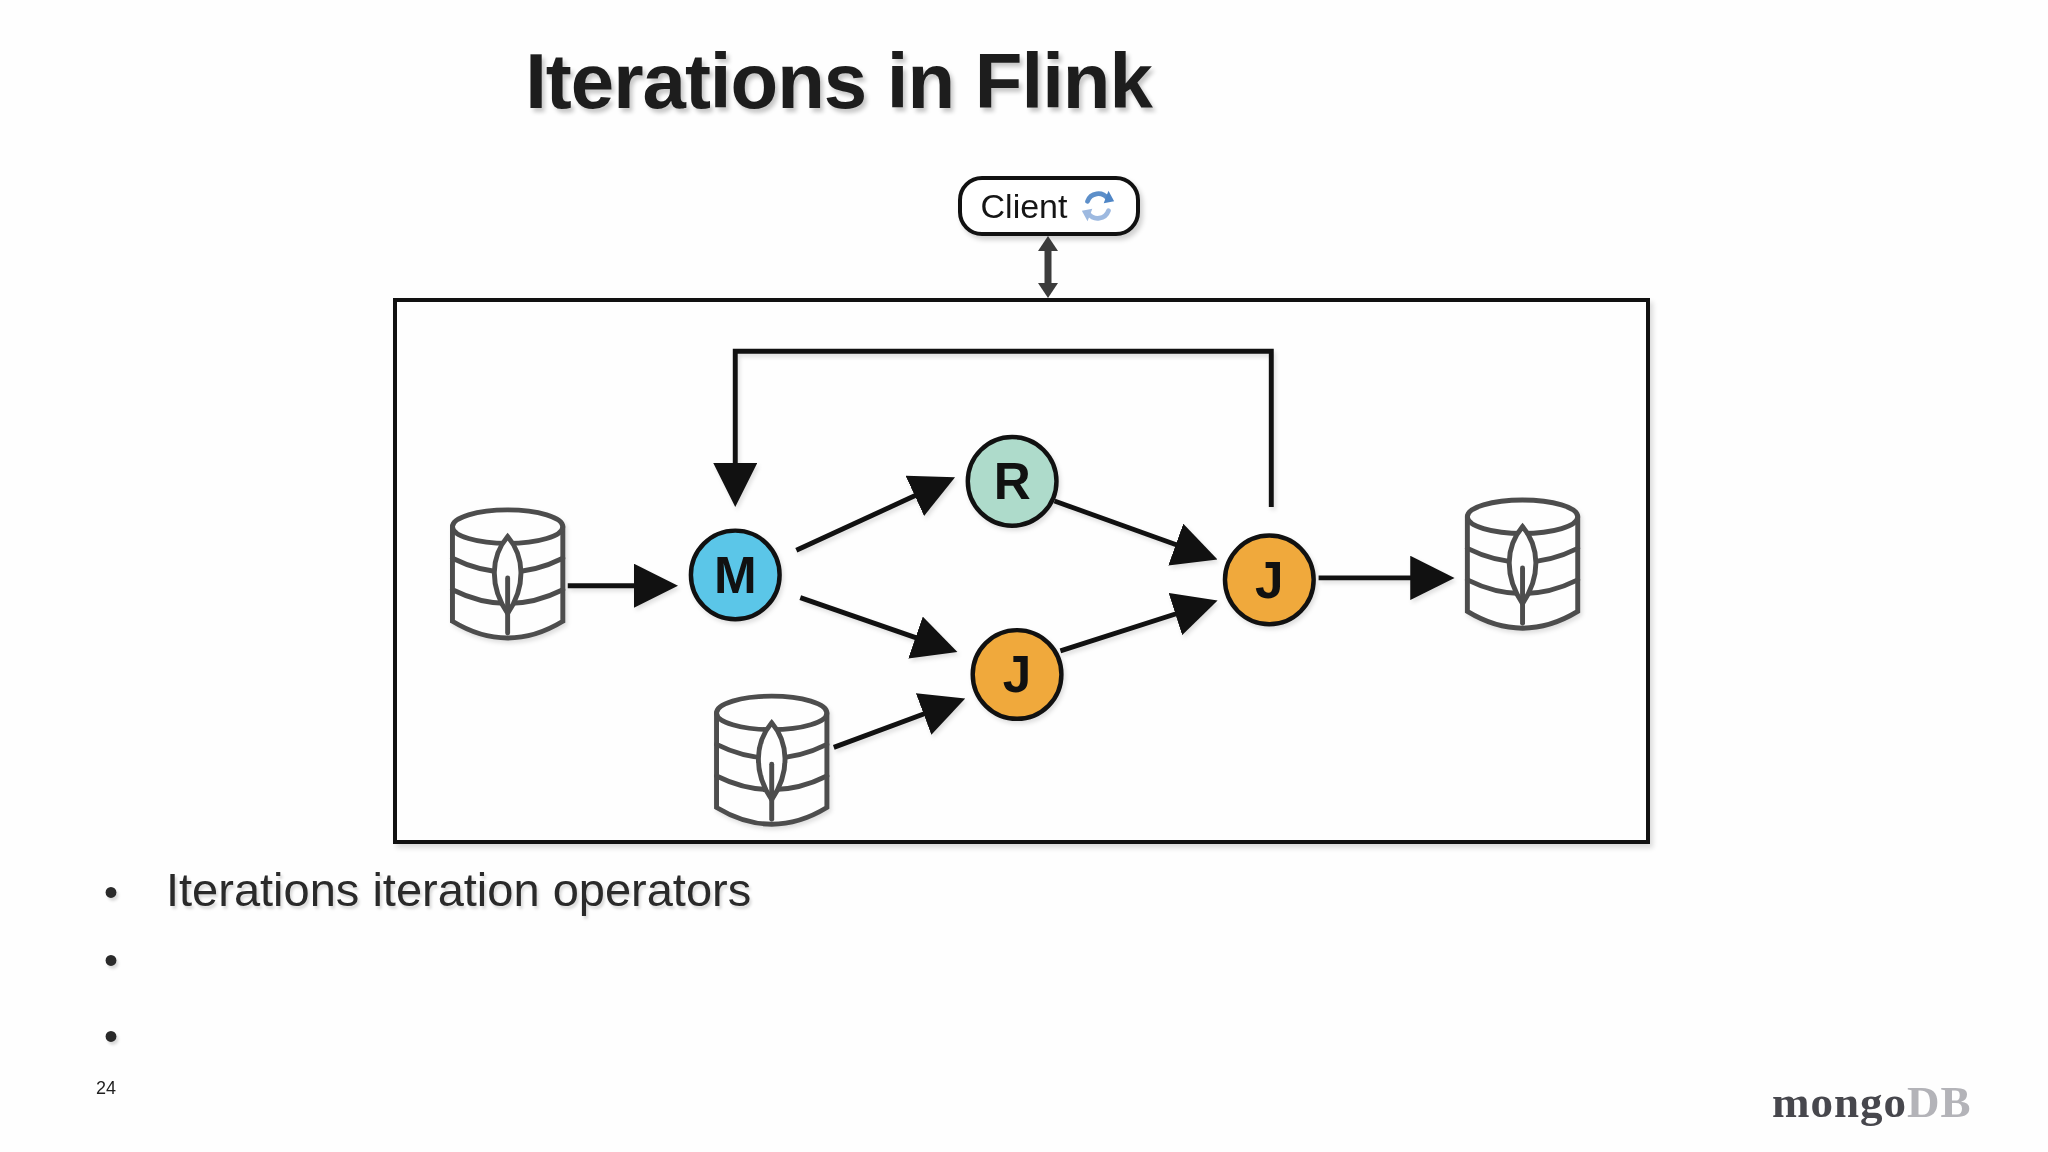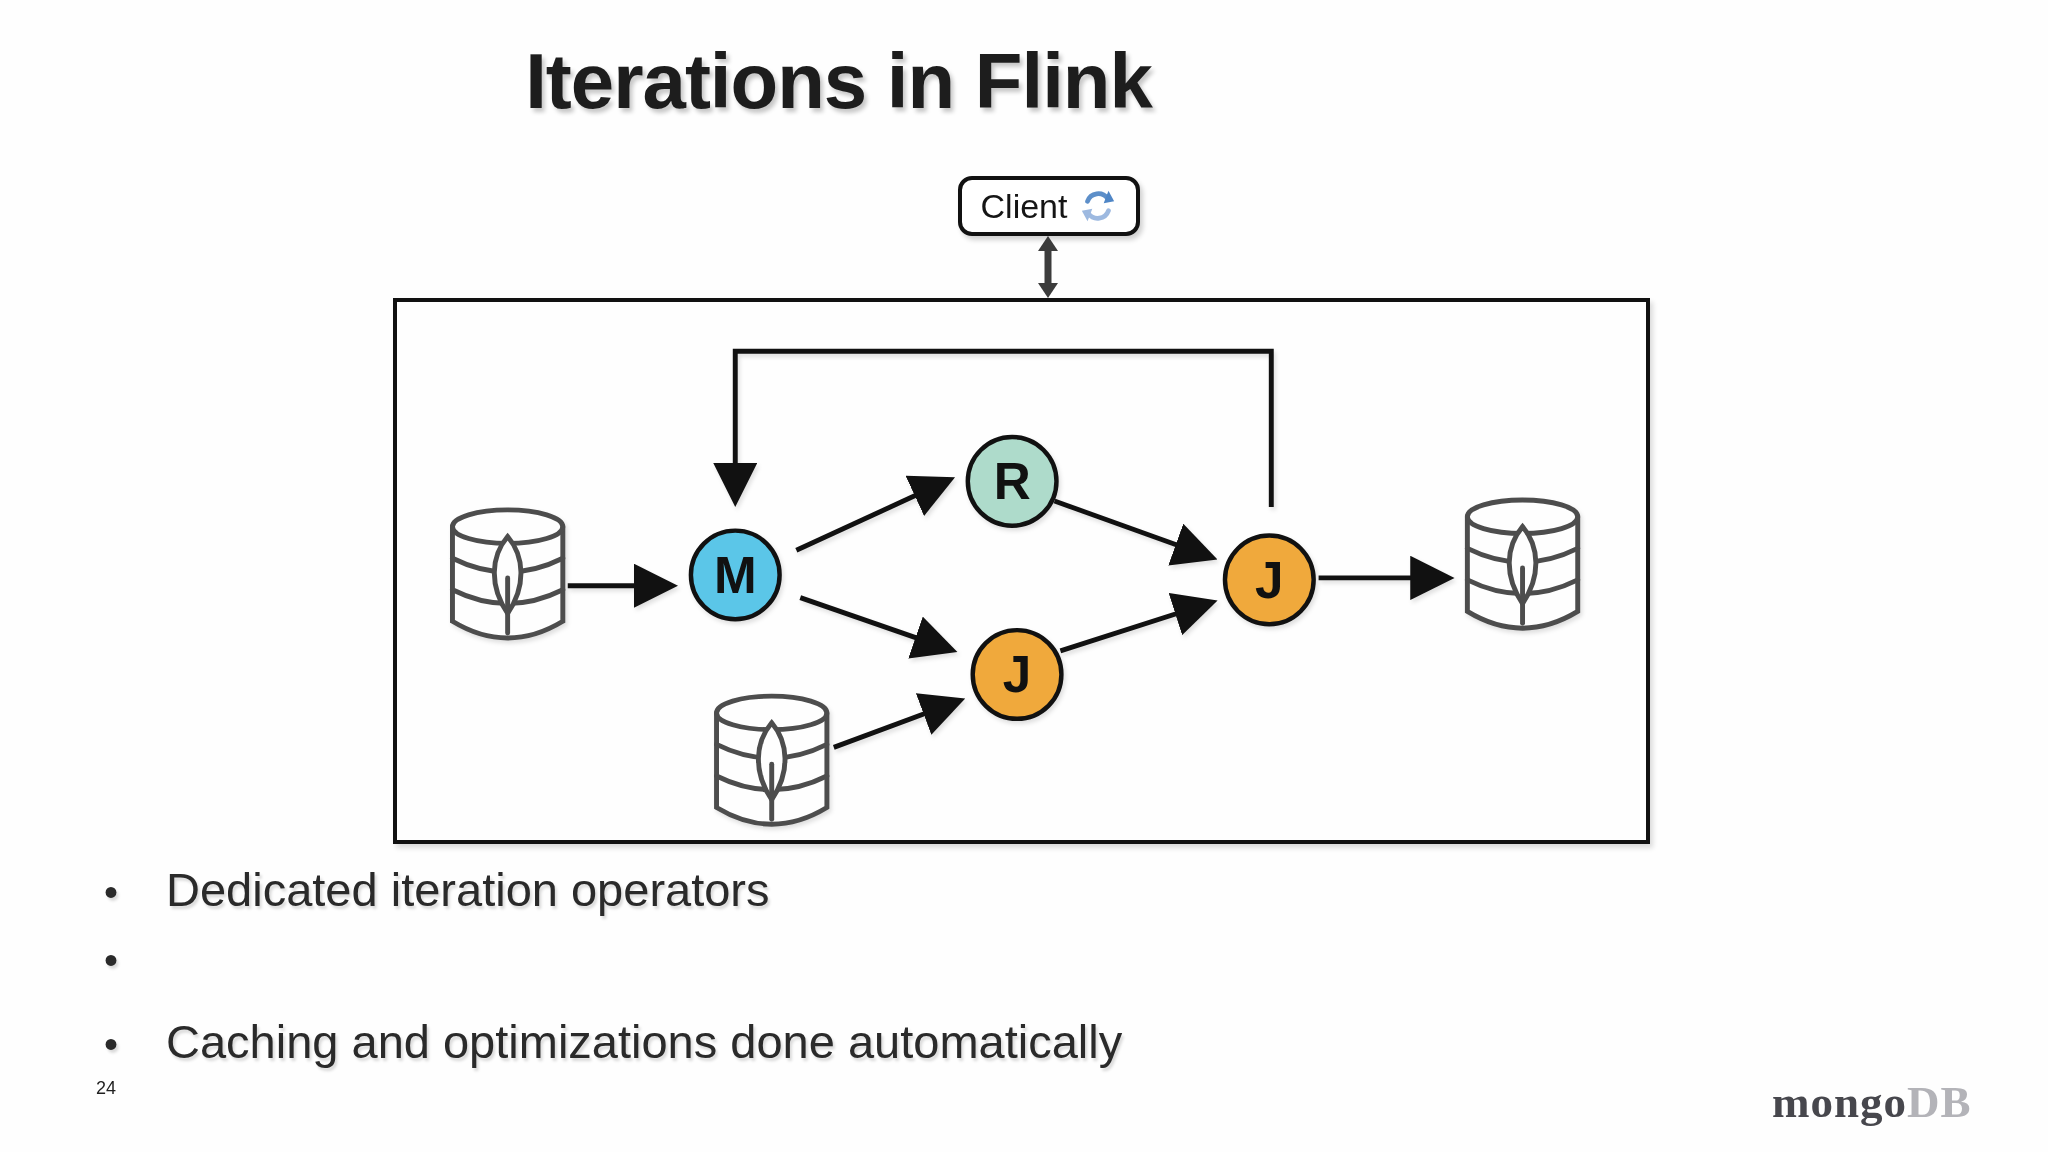--- a/index.html
+++ b/index.html
@@ -8,21 +8,21 @@
 
   .slide{position:absolute;inset:0;background:#fefefe;}
 
   
   .title{position:absolute;left:0;top:36px;width:1677px;text-align:center;
          font-size:78px;font-weight:bold;color:#1d1d1d;letter-spacing:-1px;
          text-shadow:3px 4px 4px rgba(0,0,0,0.22);}
 
   
   .client-box{position:absolute;left:958px;top:176px;width:182px;height:60px;
-              box-sizing:border-box;border:4px solid #111;border-radius:14px;
+              box-sizing:border-box;border:4px solid #111;border-radius:24px;
               background:#fff;display:flex;align-items:center;justify-content:center;
               gap:12px;box-shadow:3px 4px 5px rgba(0,0,0,0.18);}
   .client-label{font-size:34px;color:#151515;}
   .sync{width:38px;height:38px;}
 
   
   .updown{position:absolute;left:1033px;top:236px;width:30px;height:62px;}
 
   
   .diagram{position:absolute;left:393px;top:298px;width:1257px;height:546px;
@@ -140,28 +140,27 @@
       <g>
         <circle class="node" cx="880" cy="282" r="45" fill="#f0a93c"></circle>
         <text class="node-label" x="880" y="300">J</text>
       </g>
     </svg>
   </div>
 
   <ul class="bullets">
     <li>
       <span class="dot">•</span>
-      <span>Dedicated iteration operators</span>
+      <span>Iterations iteration operators</span>
     </li>
     <li>
       <span class="dot">•</span>
     </li>
     <li>
       <span class="dot">•</span>
-      <span>Caching and optimizations done automatically</span>
     </li>
   </ul>
 
   <div class="pagenum">24</div>
 
   <div class="logo">
     <span class="mongo">mongo</span><span class="db">DB</span>
   </div>
 
 </div>

